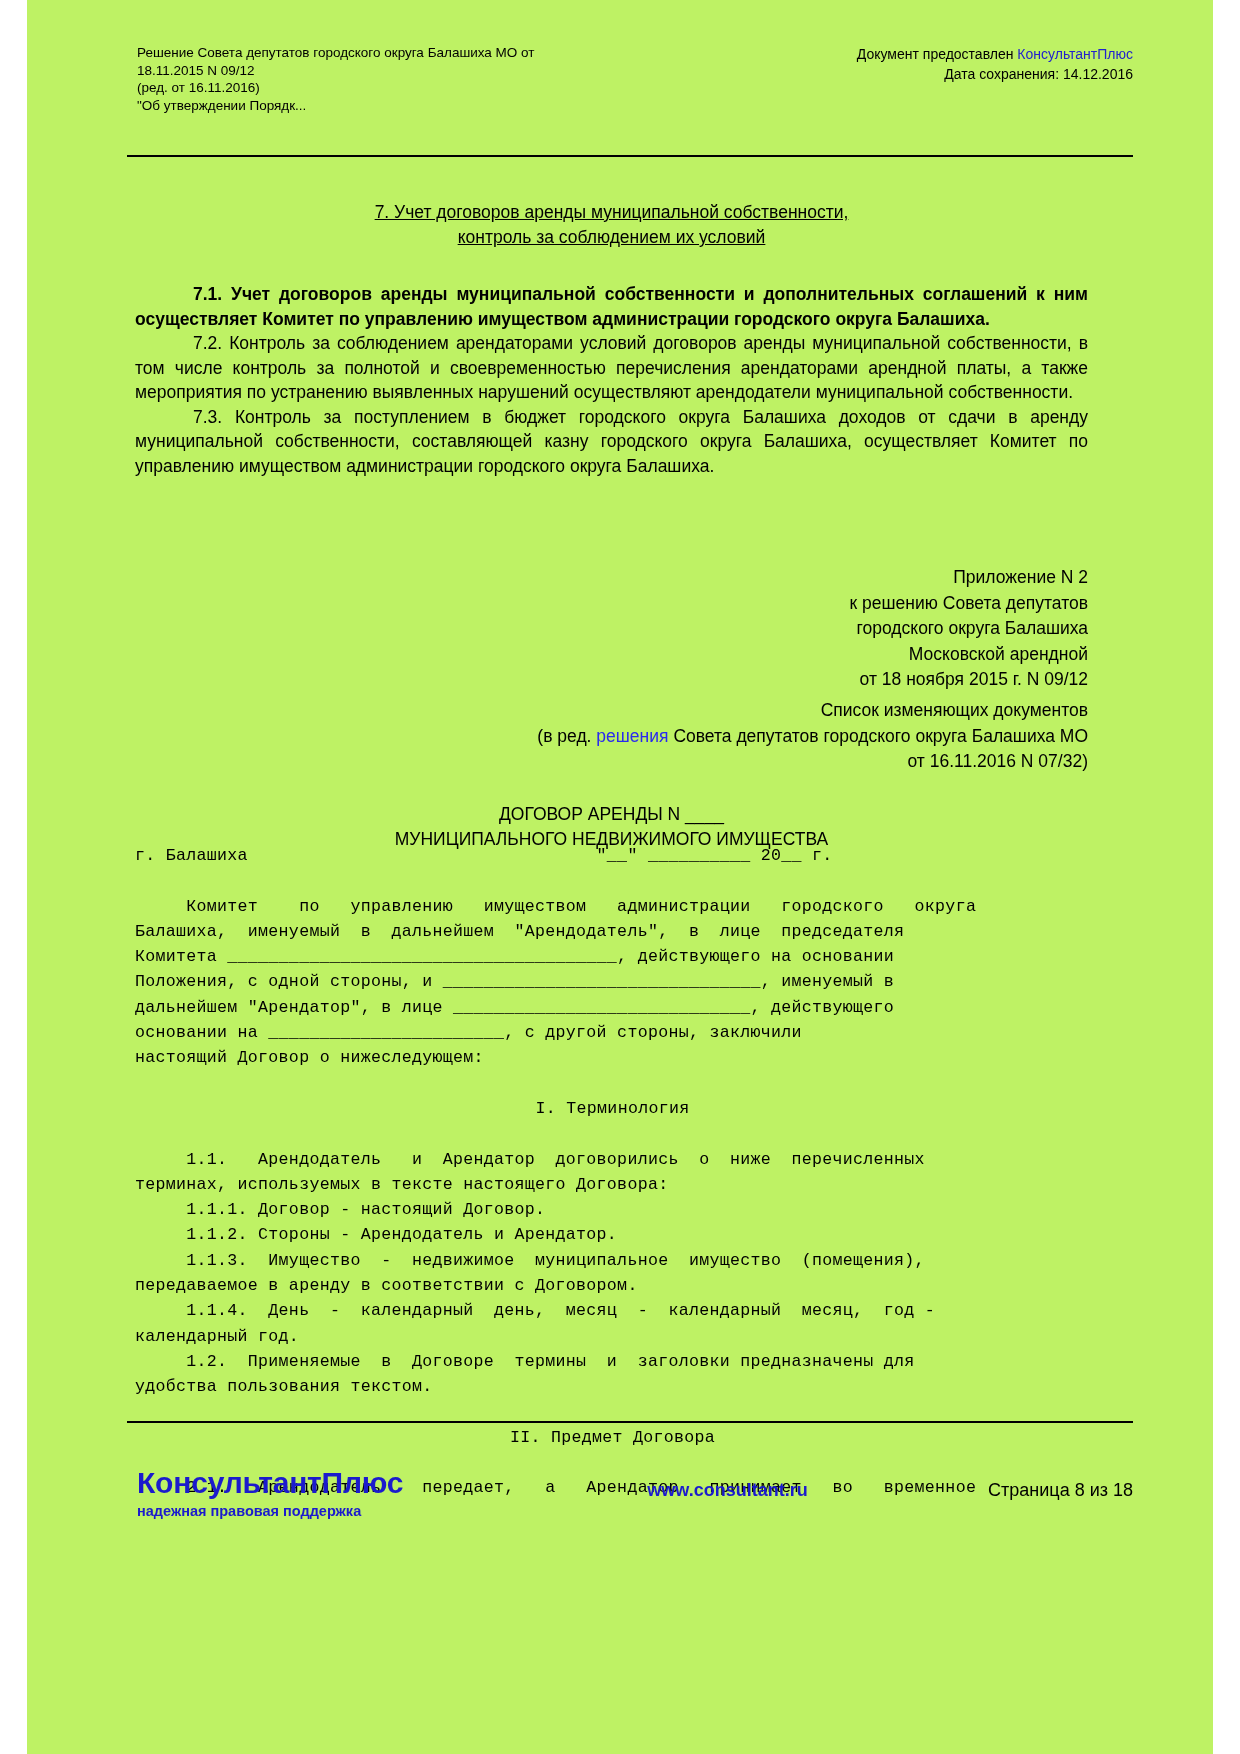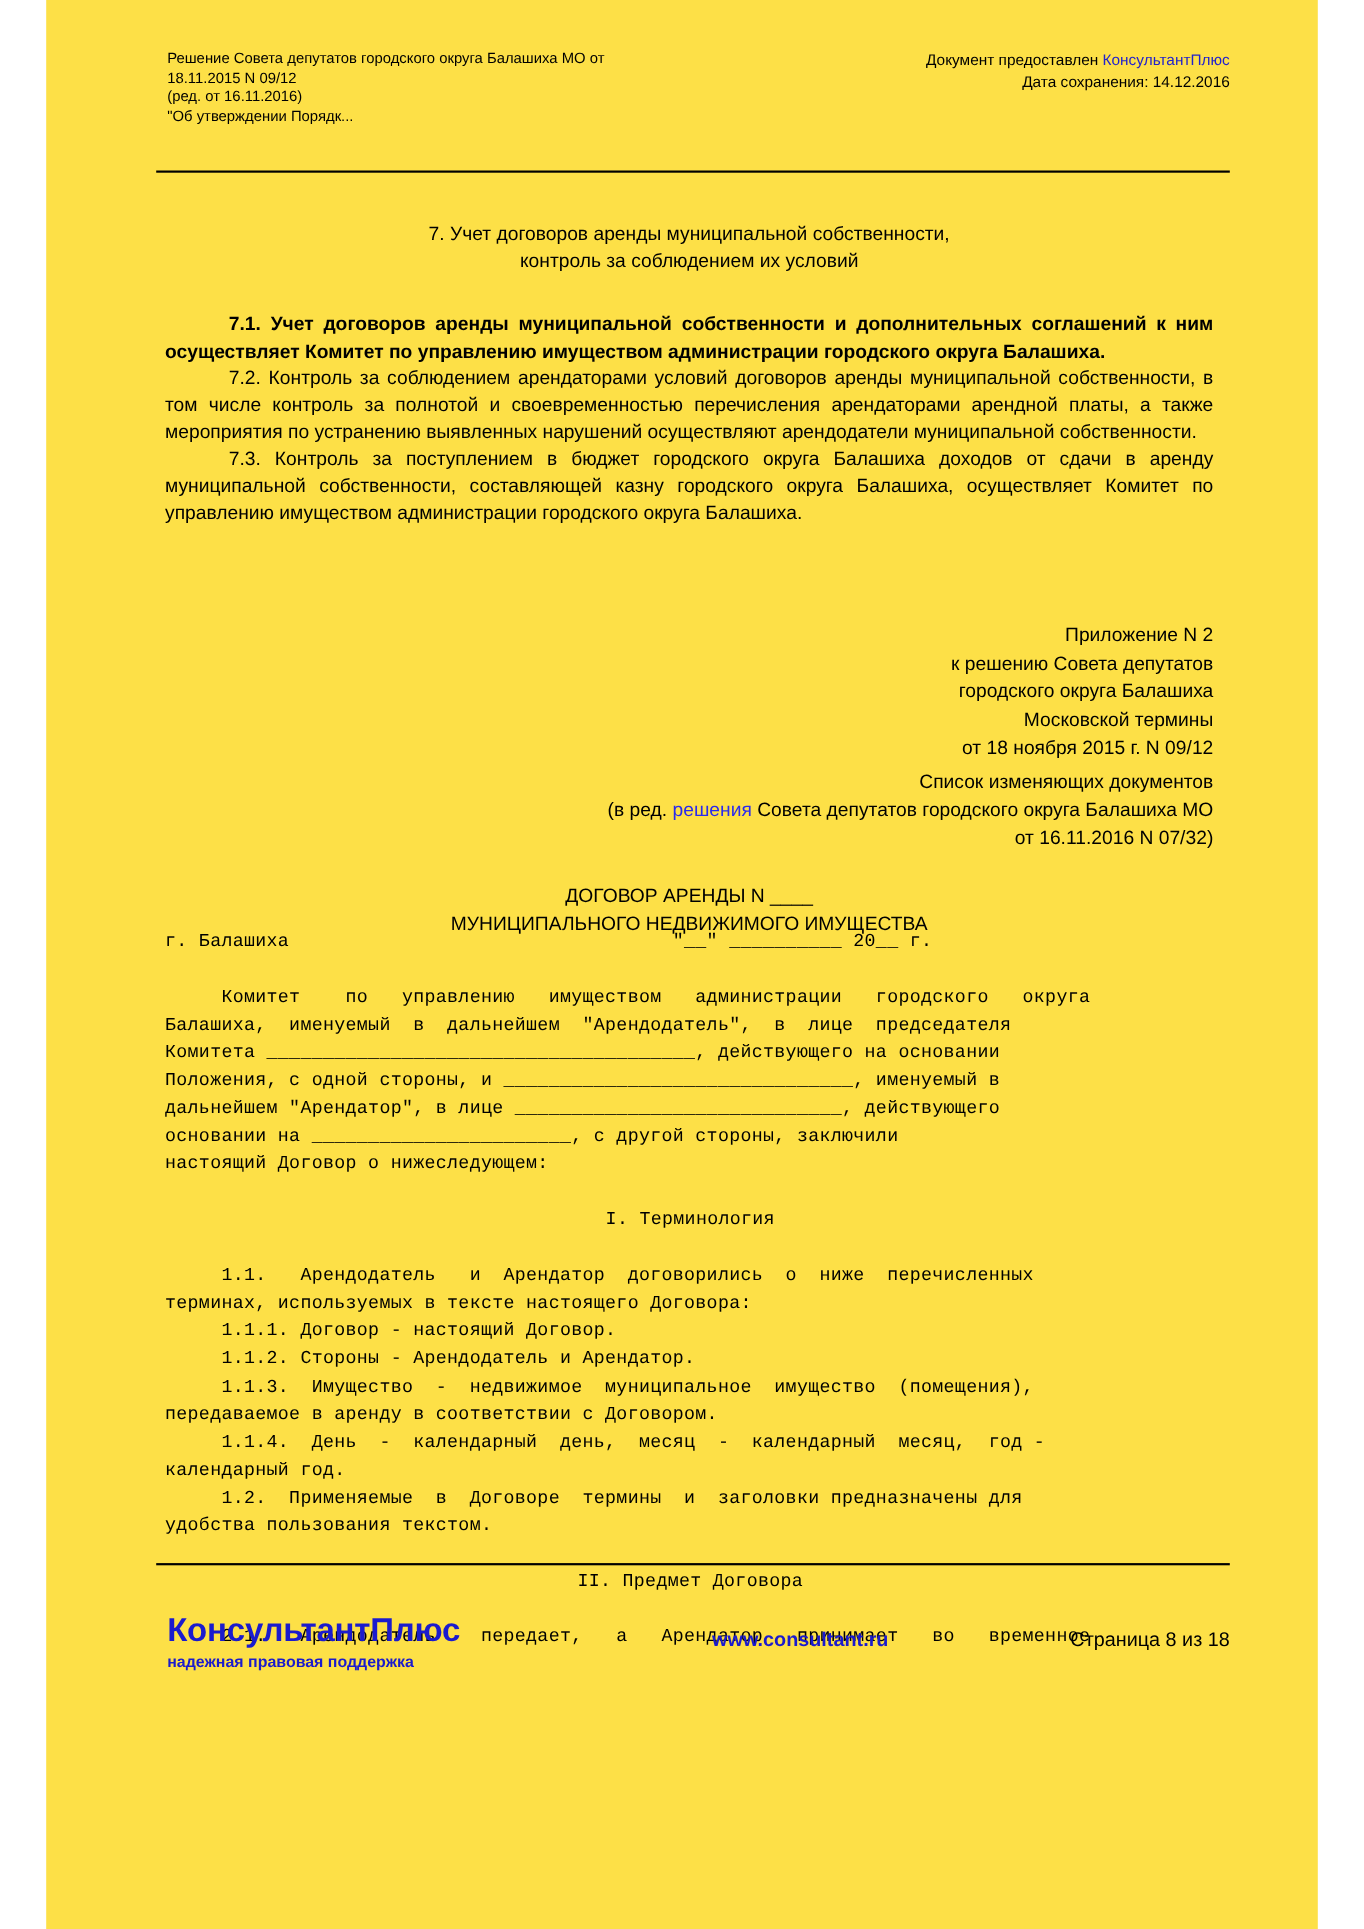--- a/index.html
+++ b/index.html
@@ -5,25 +5,26 @@
 <style>
   html, body {
     margin: 0;
     padding: 0;
     background: #ffffff;
   }
   .page {
     position: relative;
     width: 1156px;
     height: 1754px;
-    background: #fde047;
+    background: #bef264;
     margin: 0 auto;
     overflow: hidden;
     font-family: "Liberation Sans", sans-serif;
     color: #000000;
+    padding-left: 30px;
   }
 
   
   .doc-header {
     position: absolute;
     top: 44px;
     left: 110px;
     right: 80px;
     display: flex;
     justify-content: space-between;
@@ -63,21 +64,21 @@
     left: 108px;
     width: 953px;
   }
 
   .heading-center {
     text-align: center;
     font-size: 17.5px;
     line-height: 25px;
     margin: 0;
   }
-  .heading-center div { white-space: nowrap; }
+  .heading-center div { white-space: nowrap; text-decoration: underline; }
 
   p.body-par {
     font-size: 17.5px;
     line-height: 24.5px;
     text-align: justify;
     text-align-last: left;
     margin: 0;
     text-indent: 58px;
     hyphens: none;
   }
@@ -202,21 +203,21 @@
     </div>
     <p class="body-par first">7.1. Учет договоров аренды муниципальной собственности и дополнительных соглашений к ним осуществляет Комитет по управлению имуществом администрации городского округа Балашиха.</p>
     <p class="body-par">7.2. Контроль за соблюдением арендаторами условий договоров аренды муниципальной собственности, в том числе контроль за полнотой и своевременностью перечисления арендаторами арендной платы, а также мероприятия по устранению выявленных нарушений осуществляют арендодатели муниципальной собственности.</p>
     <p class="body-par">7.3. Контроль за поступлением в бюджет городского округа Балашиха доходов от сдачи в аренду муниципальной собственности, составляющей казну городского округа Балашиха, осуществляет Комитет по управлению имуществом администрации городского округа Балашиха.</p>
   </div>
 
   <div class="appendix-block">
     <div>Приложение N 2</div>
     <div>к решению Совета депутатов</div>
     <div>городского округа Балашиха</div>
-    <div>Московской термины</div>
+    <div>Московской арендной</div>
     <div>от 18 ноября 2015 г. N 09/12</div>
   </div>
 
   <div class="amend-block">
     <div>Список изменяющих документов</div>
     <div><span>(в ред. </span><span class="amend-link">решения</span><span> Совета депутатов городского округа Балашиха МО</span></div>
     <div>от 16.11.2016 N 07/32)</div>
   </div>
 
   <div class="contract-title">

